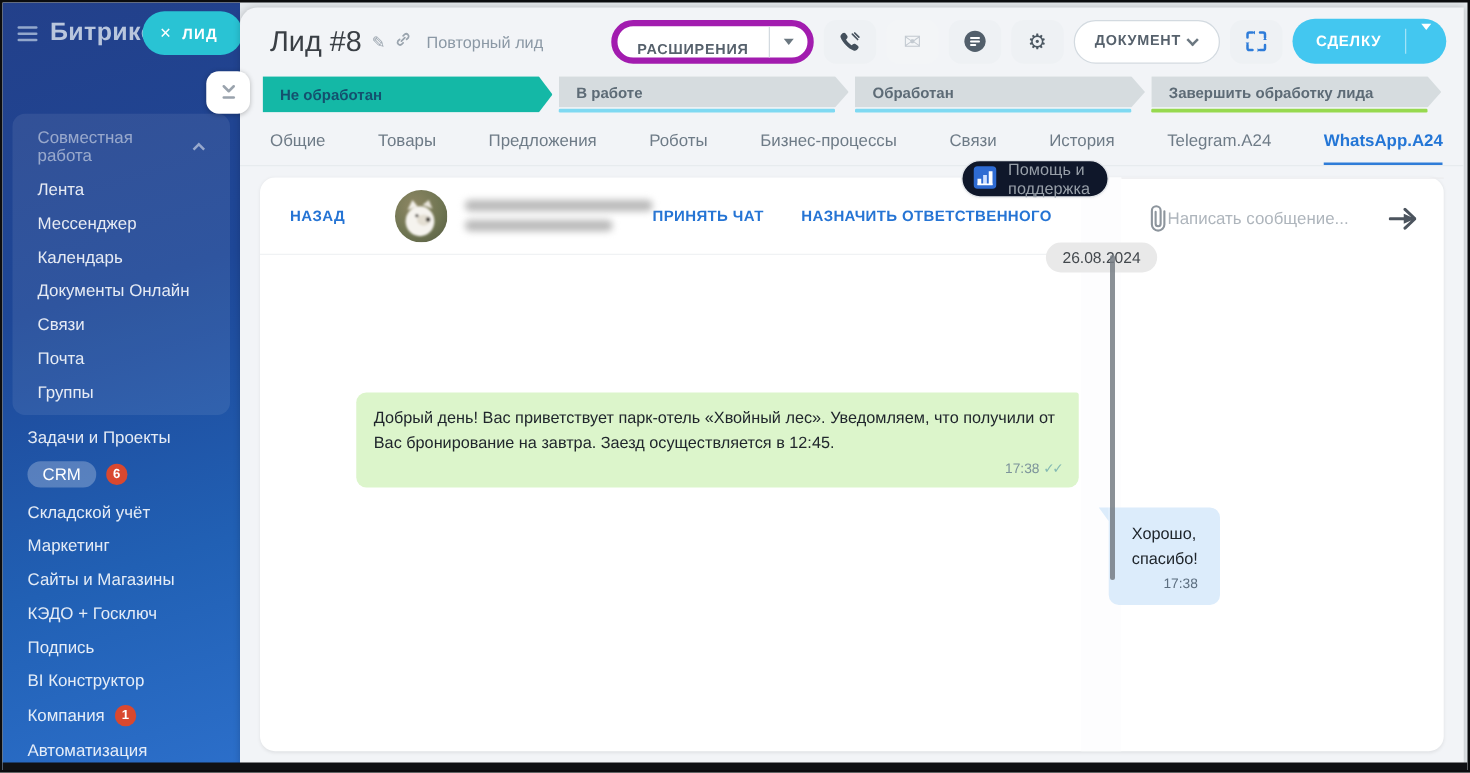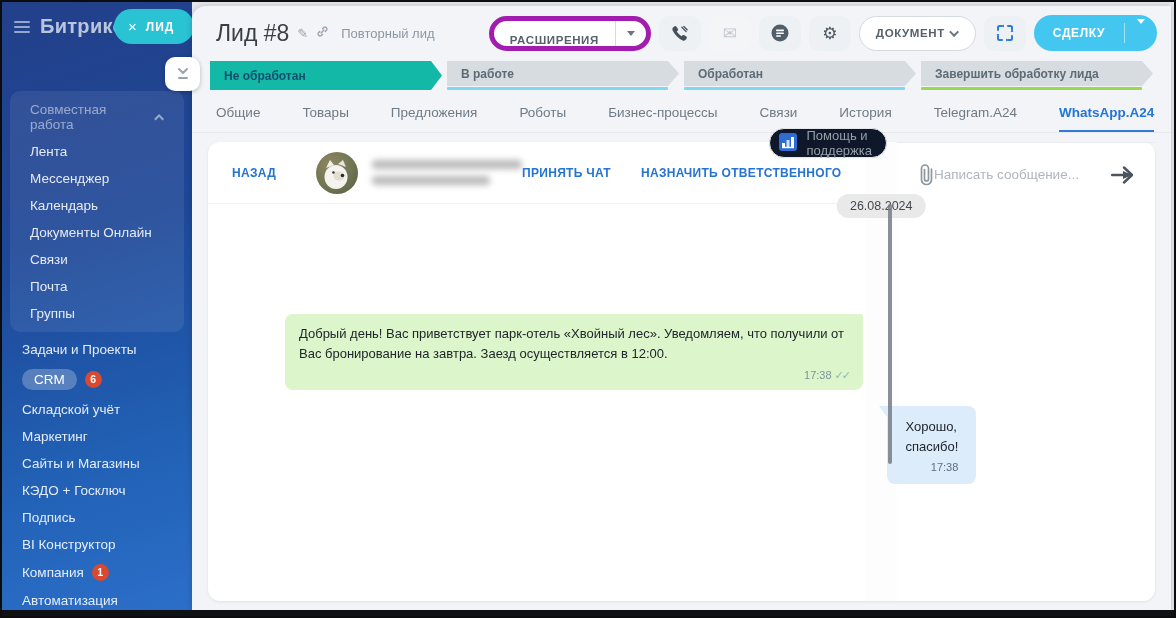--- a/index.html
+++ b/index.html
@@ -368,21 +368,21 @@
                 <rect x="13" y="5" width="3" height="11" fill="#fff"></rect>
                 <rect x="4" y="14.8" width="12" height="1.4" fill="#fff"></rect>
               </svg>
           </span>
           <span>Помощь и поддержка</span>
         </div>
 
         <div class="date-chip">26.08.2024</div>
 
         <div class="bubble bubble-out">
-          <span>Добрый день! Вас приветствует парк-отель «Хвойный лес». Уведомляем, что получили от Вас бронирование на завтра. Заезд осуществляется в 12:00.</span>
+          <span>Добрый день! Вас приветствует парк-отель «Хвойный лес». Уведомляем, что получили от Вас бронирование на завтра. Заезд осуществляется в 12:45.</span>
           <div class="time-row">
             <span>17:38</span><span class="checks">✓✓</span>
           </div>
         </div>
 
         <div class="bubble bubble-in">
           <span>Хорошо, спасибо!</span>
           <div class="time-row">
             <span>17:38</span>
           </div>

